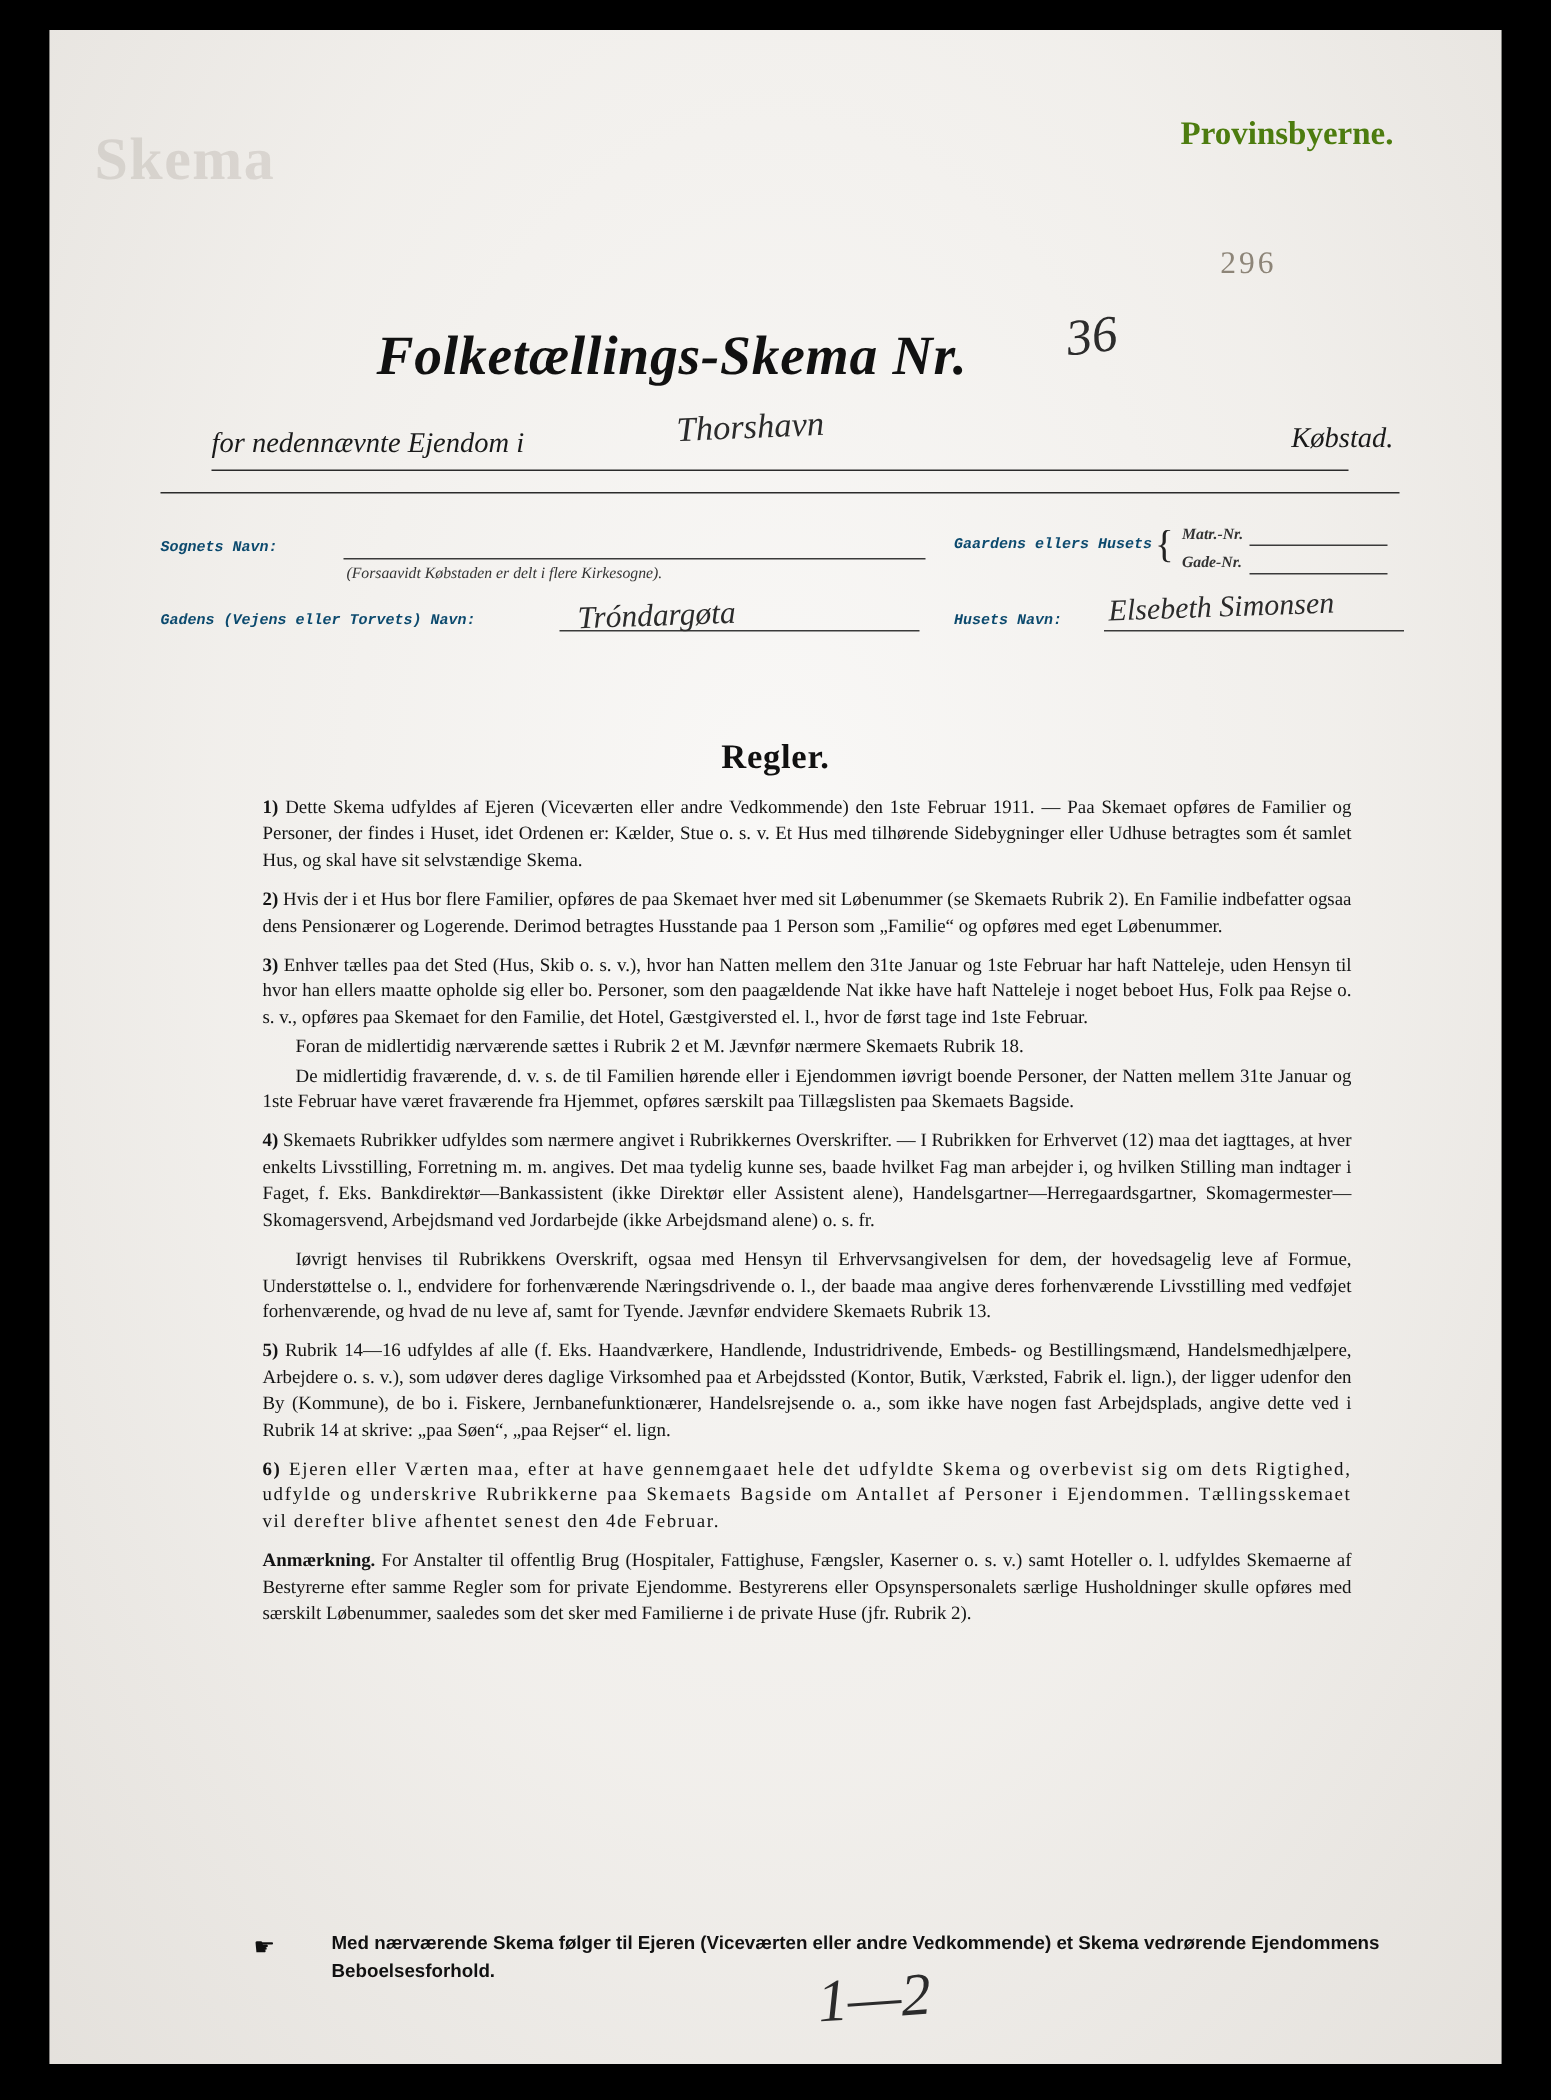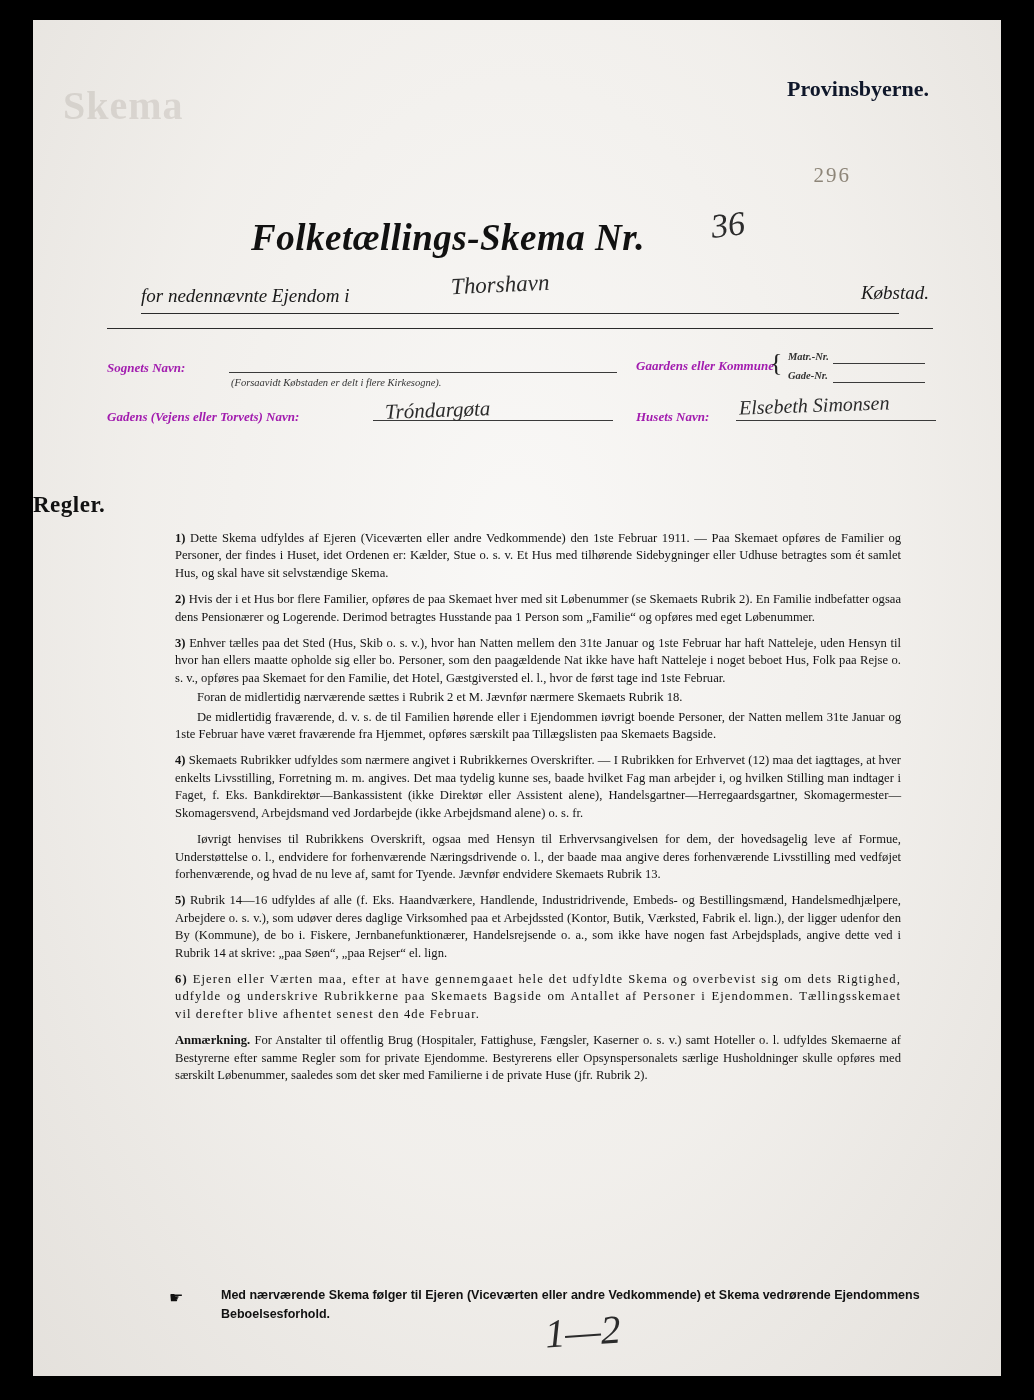--- a/index.html
+++ b/index.html
@@ -49,21 +49,21 @@
     font-weight: bold;
     color: #161616;
     letter-spacing: 0.2px;
   }
   .hdr-right {
     position: absolute;
     right: 72px;
     top: 56px;
     font-size: 22px;
     font-weight: bold;
-    color: #0f172a;
+    color: #4d7c0f;
     font-family: "Liberation Serif", serif;
   }
   .page-num {
     position: absolute;
     right: 150px;
     top: 143px;
     font-size: 21px;
     color: #8d8578;
     font-family: "Liberation Serif", serif;
     letter-spacing: 2px;
@@ -131,25 +131,25 @@
     position: absolute;
     left: 74px;
     top: 308px;
     width: 826px;
     border-bottom: 1.5px solid #2b2b2b;
   }
 
   
   .lbl {
     position: absolute;
-    font-size: 13px;
-    font-style: italic;
-    font-weight: bold;
-    font-family: Liberation Serif, serif;
-    color: #a21caf;
+    font-size: 10px;
+    font-style: italic;
+    font-weight: bold;
+    font-family: Liberation Mono, monospace;
+    color: #0c4a6e;
   }
   .lbl-sm {
     position: absolute;
     font-size: 10.5px;
     font-style: italic;
     font-family: Liberation Serif, serif;
     color: #333;
   }
   .field-line {
     position: absolute;
@@ -161,20 +161,21 @@
     font-style: italic;
     color: #2b2b2b;
   }
 
   
   .regler-h {
     position: absolute;
     left: 0;
     right: 0;
     top: 472px;
+    text-align: center;
     font-size: 23px;
     font-weight: bold;
     font-family: "Liberation Serif", serif;
     color: #111;
     letter-spacing: 0.5px;
   }
   .body-text {
     position: absolute;
     left: 142px;
     top: 510px;
@@ -240,21 +241,21 @@
   <div class="subline">for nedennævnte Ejendom i</div>
   <div class="hand-place">Thorshavn</div>
   <div class="kobstad">Købstad.</div>
   <div class="rule-1"></div>
   <div class="rule-2"></div>
 
   <div class="lbl" style="left:74px; top:340px;">Sognets Navn:</div>
   <div class="lbl-sm" style="left:198px; top:357px;">(Forsaavidt Købstaden er delt i flere Kirkesogne).</div>
   <div class="field-line" style="left:196px; top:352px; width:388px;"></div>
 
-  <div class="lbl" style="left:603px; top:338px;">Gaardens eller Kommune</div>
+  <div class="lbl" style="left:603px; top:338px;">Gaardens ellers Husets</div>
   <div style="position:absolute; left:737px; top:328px; font-size:26px; color:#222; font-family:'Liberation Serif',serif;">{</div>
   <div class="lbl-sm" style="left:755px; top:331px; font-weight:bold;">Matr.-Nr.</div>
   <div class="field-line" style="left:800px; top:343px; width:92px;"></div>
   <div class="lbl-sm" style="left:755px; top:350px; font-weight:bold;">Gade-Nr.</div>
   <div class="field-line" style="left:800px; top:362px; width:92px;"></div>
 
   <div class="lbl" style="left:74px; top:389px;">Gadens (Vejens eller Torvets) Navn:</div>
   <div class="field-line" style="left:340px; top:400px; width:240px;"></div>
   <div class="hand" style="left:352px; top:378px; font-size:21px; transform:rotate(-2deg);">Tróndargøta</div>
 

